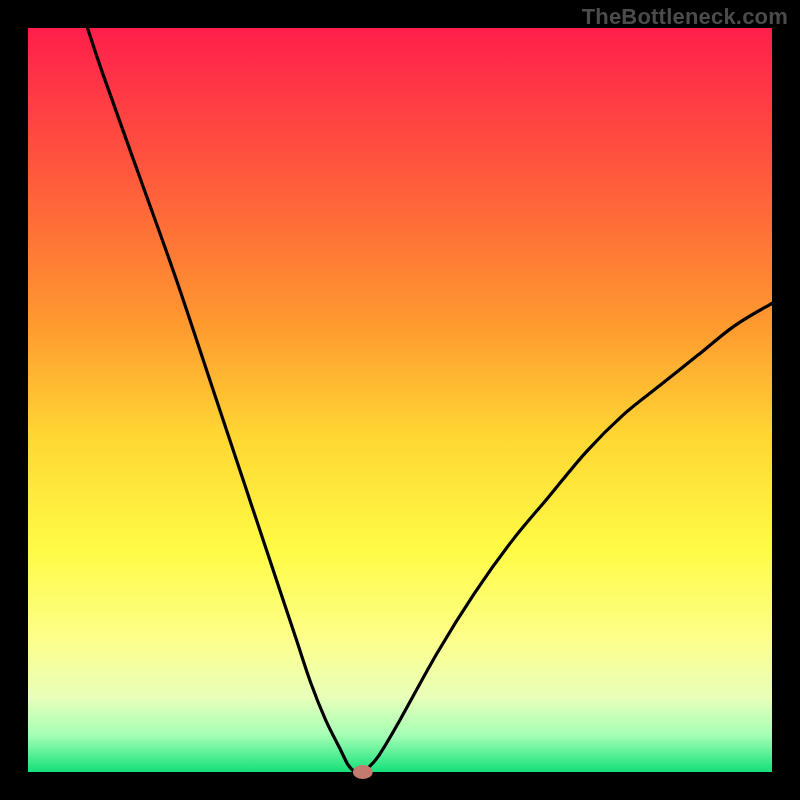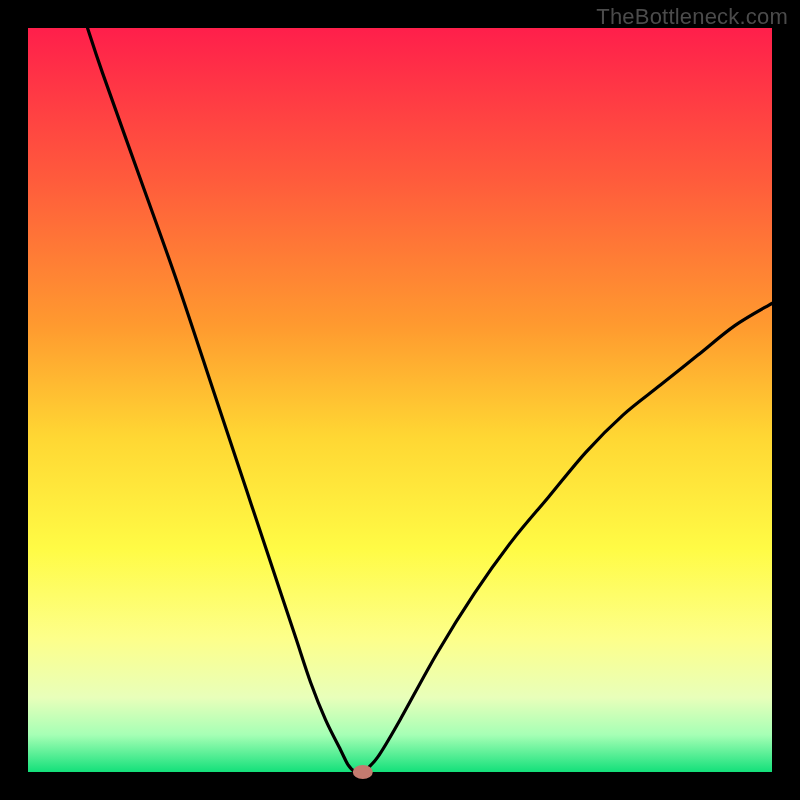--- a/index.html
+++ b/index.html
@@ -15,21 +15,21 @@
     position: relative;
     width: 800px;
     height: 800px;
     background: #000;
   }
   .watermark {
     position: absolute;
     top: 4px;
     right: 12px;
     font-size: 22px;
-    font-weight: 400;
+    font-weight: 700;
     color: #4b4b4b;
     letter-spacing: 0.2px;
     user-select: none;
   }
   svg {
     position: absolute;
     left: 0;
     top: 0;
     width: 800px;
     height: 800px;

